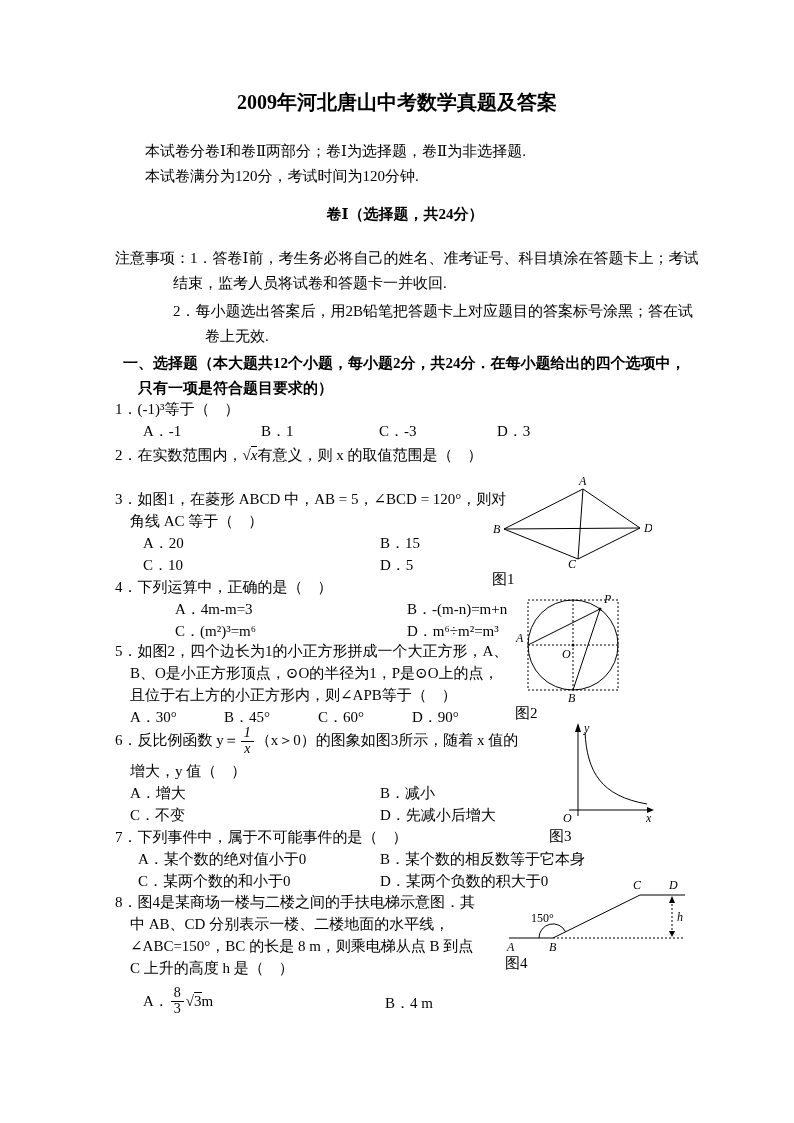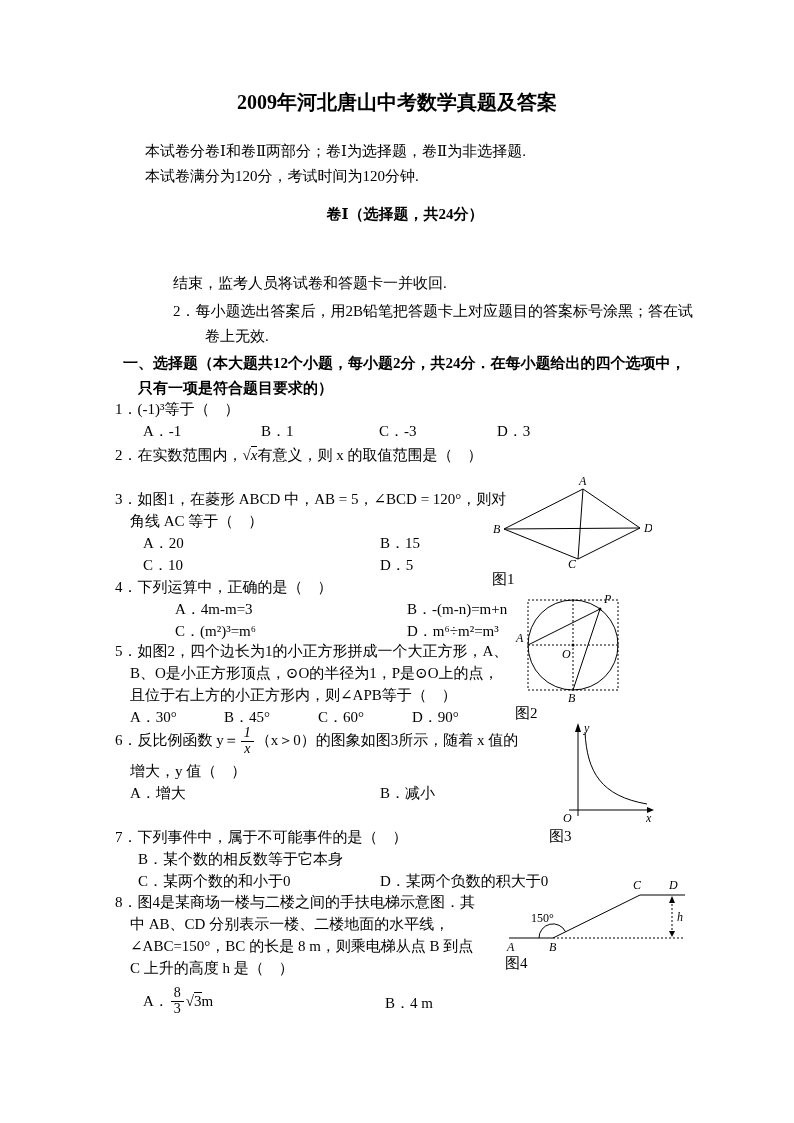--- a/index.html
+++ b/index.html
@@ -37,20 +37,21 @@
 
 <div class="page">
 
   <div class="abs title" style="top:92px;left:0;width:794px">2009年河北唐山中考数学真题及答案</div>
 
   <div class="abs" style="top:141px;left:145px">本试卷分卷Ⅰ和卷Ⅱ两部分；卷Ⅰ为选择题，卷Ⅱ为非选择题.</div>
   <div class="abs" style="top:166px;left:145px">本试卷满分为120分，考试时间为120分钟.</div>
 
   <div class="abs bold" style="top:204px;left:0;width:794px;text-align:center">卷Ⅰ（选择题，共24分）</div>
 
+  <div class="abs" style="top:248px;left:115px">注意事项：1．答卷Ⅰ前，考生务必将自己的姓名、准考证号、科目填涂在答题卡上；考试</div>
   <div class="abs" style="top:273px;left:173px">结束，监考人员将试卷和答题卡一并收回.</div>
   <div class="abs" style="top:301px;left:173px">2．每小题选出答案后，用2B铅笔把答题卡上对应题目的答案标号涂黑；答在试</div>
   <div class="abs" style="top:326px;left:205px">卷上无效.</div>
 
   <div class="abs bold" style="top:353px;left:115px">一、选择题（本大题共12个小题，每小题2分，共24分．在每小题给出的四个选项中，</div>
   <div class="abs bold" style="top:378px;left:130px">只有一项是符合题目要求的）</div>
 
   <div class="abs" style="top:399px;left:115px">1．(-1)³等于（　）</div>
   <div class="abs opts" style="top:421px;left:143px">
     <span class="o4">A．-1</span>
@@ -126,37 +127,42 @@
   <div class="figcap" style="top:704px;left:515px;width:118px">图2</div>
 
   <div class="abs" style="top:726px;left:115px">
     <span>6．反比例函数 y＝</span><span class="frac ital"><span class="num">1</span><span class="den">x</span></span><span>（x＞0）的图象如图3所示，随着 x 值的</span>
   </div>
   <div class="abs" style="top:761px;left:130px">增大，y 值（　）</div>
   <div class="abs opts" style="top:783px;left:130px">
     <span class="c250">A．增大</span>
     <span>B．减小</span>
   </div>
+  <div class="abs opts" style="top:805px;left:130px">
+    <span class="c250">C．不变</span>
+    <span>D．先减小后增大</span>
+  </div>
 
   <div class="abs" style="top:720px;left:549px">
     <svg width="108" height="106" viewBox="0 0 108 106">
       <line class="stroke" x1="29" y1="96" x2="29" y2="8"></line>
       <polygon class="fillb" points="26,12 32,12 29,3"></polygon>
       <line class="stroke" x1="20" y1="90" x2="98" y2="90"></line>
       <polygon class="fillb" points="98,87 98,93 105,90"></polygon>
       <path class="stroke" d="M36,12 C38,52 52,76 98,84"></path>
       <text class="svglab" x="35" y="12">y</text>
       <text class="svglab" x="97" y="102">x</text>
       <text class="svglab" x="14" y="102">O</text>
     </svg>
   </div>
   <div class="figcap" style="top:827px;left:549px;width:108px">图3</div>
 
   <div class="abs" style="top:827px;left:115px">7．下列事件中，属于不可能事件的是（　）</div>
   <div class="abs opts" style="top:849px;left:138px">
+    <span class="c242">A．某个数的绝对值小于0</span>
     <span>B．某个数的相反数等于它本身</span>
   </div>
   <div class="abs opts" style="top:871px;left:138px">
     <span class="c242">C．某两个数的和小于0</span>
     <span>D．某两个负数的积大于0</span>
   </div>
 
   <div class="abs" style="top:892px;left:115px">8．图4是某商场一楼与二楼之间的手扶电梯示意图．其</div>
   <div class="abs" style="top:914px;left:130px">中 AB、CD 分别表示一楼、二楼地面的水平线，</div>
   <div class="abs" style="top:936px;left:130px">∠ABC=150°，BC 的长是 8 m，则乘电梯从点 B 到点</div>

